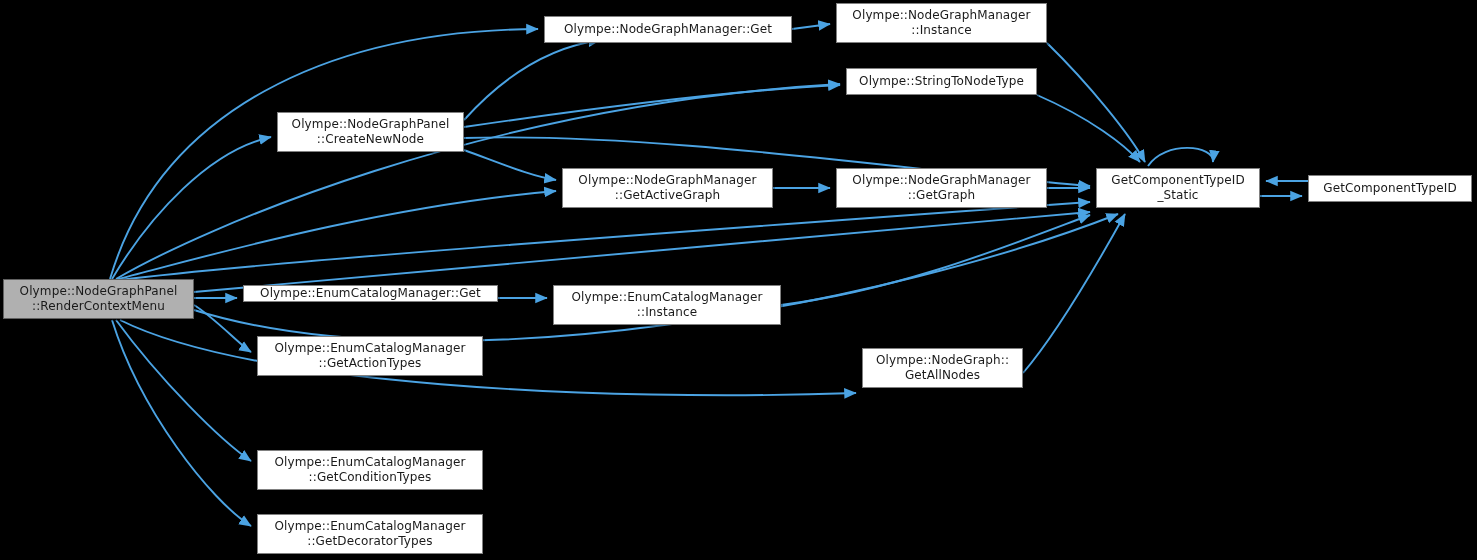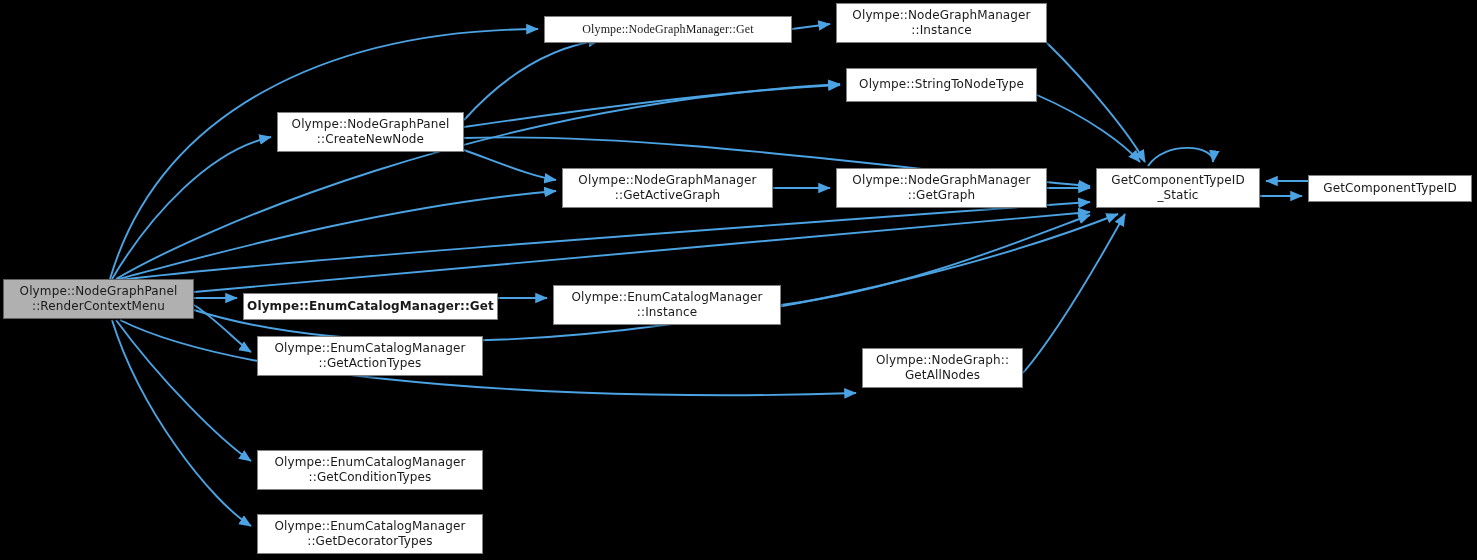--- a/index.html
+++ b/index.html
@@ -86,34 +86,34 @@
         <path d="M 498,298 L 547,298" fill="none" stroke="#4ba3e3" stroke-width="1.9" marker-end="url(#arrowhead)"></path>
         <path d="M 781,305 C 900,290 1010,245 1090,215" fill="none" stroke="#4ba3e3" stroke-width="1.9" marker-end="url(#arrowhead)"></path>
         <path d="M 1023,373 C 1060,330 1105,250 1125,214" fill="none" stroke="#4ba3e3" stroke-width="1.9" marker-end="url(#arrowhead)"></path>
         <path d="M 194,310 C 450,390 900,300 1118,214" fill="none" stroke="#4ba3e3" stroke-width="1.9" marker-end="url(#arrowhead)"></path>
       </g>
   </svg>
 
   <div id="node-layer">
       <div class="node-box root" style="left: 3px; top: 279px; width: 191px; height: 40px;"><span class="node-label">Olympe::NodeGraphPanel
 ::RenderContextMenu</span></div>
-      <div class="node-box" style="left: 544px; top: 16px; width: 248px; height: 27px; font-family: Liberation Serif, serif;"><span class="node-label">Olympe::NodeGraphManager::Get</span></div>
+      <div class="node-box" style="left: 544px; top: 16px; width: 248px; height: 27px;"><span class="node-label">Olympe::NodeGraphManager::Get</span></div>
       <div class="node-box" style="left: 836px; top: 3px; width: 211px; height: 40px;"><span class="node-label">Olympe::NodeGraphManager
 ::Instance</span></div>
-      <div class="node-box" style="left: 846px; top: 68px; width: 191px; height: 34px;"><span class="node-label">Olympe::StringToNodeType</span></div>
+      <div class="node-box" style="left: 846px; top: 68px; width: 191px; height: 27px;"><span class="node-label">Olympe::StringToNodeType</span></div>
       <div class="node-box" style="left: 277px; top: 112px; width: 187px; height: 40px;"><span class="node-label">Olympe::NodeGraphPanel
 ::CreateNewNode</span></div>
       <div class="node-box" style="left: 562px; top: 168px; width: 211px; height: 40px;"><span class="node-label">Olympe::NodeGraphManager
 ::GetActiveGraph</span></div>
       <div class="node-box" style="left: 836px; top: 168px; width: 211px; height: 40px;"><span class="node-label">Olympe::NodeGraphManager
 ::GetGraph</span></div>
       <div class="node-box" style="left: 1096px; top: 168px; width: 164px; height: 40px;"><span class="node-label">GetComponentTypeID
 _Static</span></div>
       <div class="node-box" style="left: 1308px; top: 175px; width: 164px; height: 27px;"><span class="node-label">GetComponentTypeID</span></div>
-      <div class="node-box" style="left: 243px; top: 293px; width: 255px; height: 27px; font-weight: bold;"><span class="node-label">Olympe::EnumCatalogManager::Get</span></div>
+      <div class="node-box" style="left: 243px; top: 285px; width: 255px; height: 17px;"><span class="node-label">Olympe::EnumCatalogManager::Get</span></div>
       <div class="node-box" style="left: 553px; top: 285px; width: 228px; height: 40px;"><span class="node-label">Olympe::EnumCatalogManager
 ::Instance</span></div>
       <div class="node-box" style="left: 257px; top: 336px; width: 226px; height: 40px;"><span class="node-label">Olympe::EnumCatalogManager
 ::GetActionTypes</span></div>
       <div class="node-box" style="left: 862px; top: 348px; width: 161px; height: 40px;"><span class="node-label">Olympe::NodeGraph::
 GetAllNodes</span></div>
       <div class="node-box" style="left: 257px; top: 450px; width: 226px; height: 40px;"><span class="node-label">Olympe::EnumCatalogManager
 ::GetConditionTypes</span></div>
       <div class="node-box" style="left: 257px; top: 514px; width: 226px; height: 40px;"><span class="node-label">Olympe::EnumCatalogManager
 ::GetDecoratorTypes</span></div>

